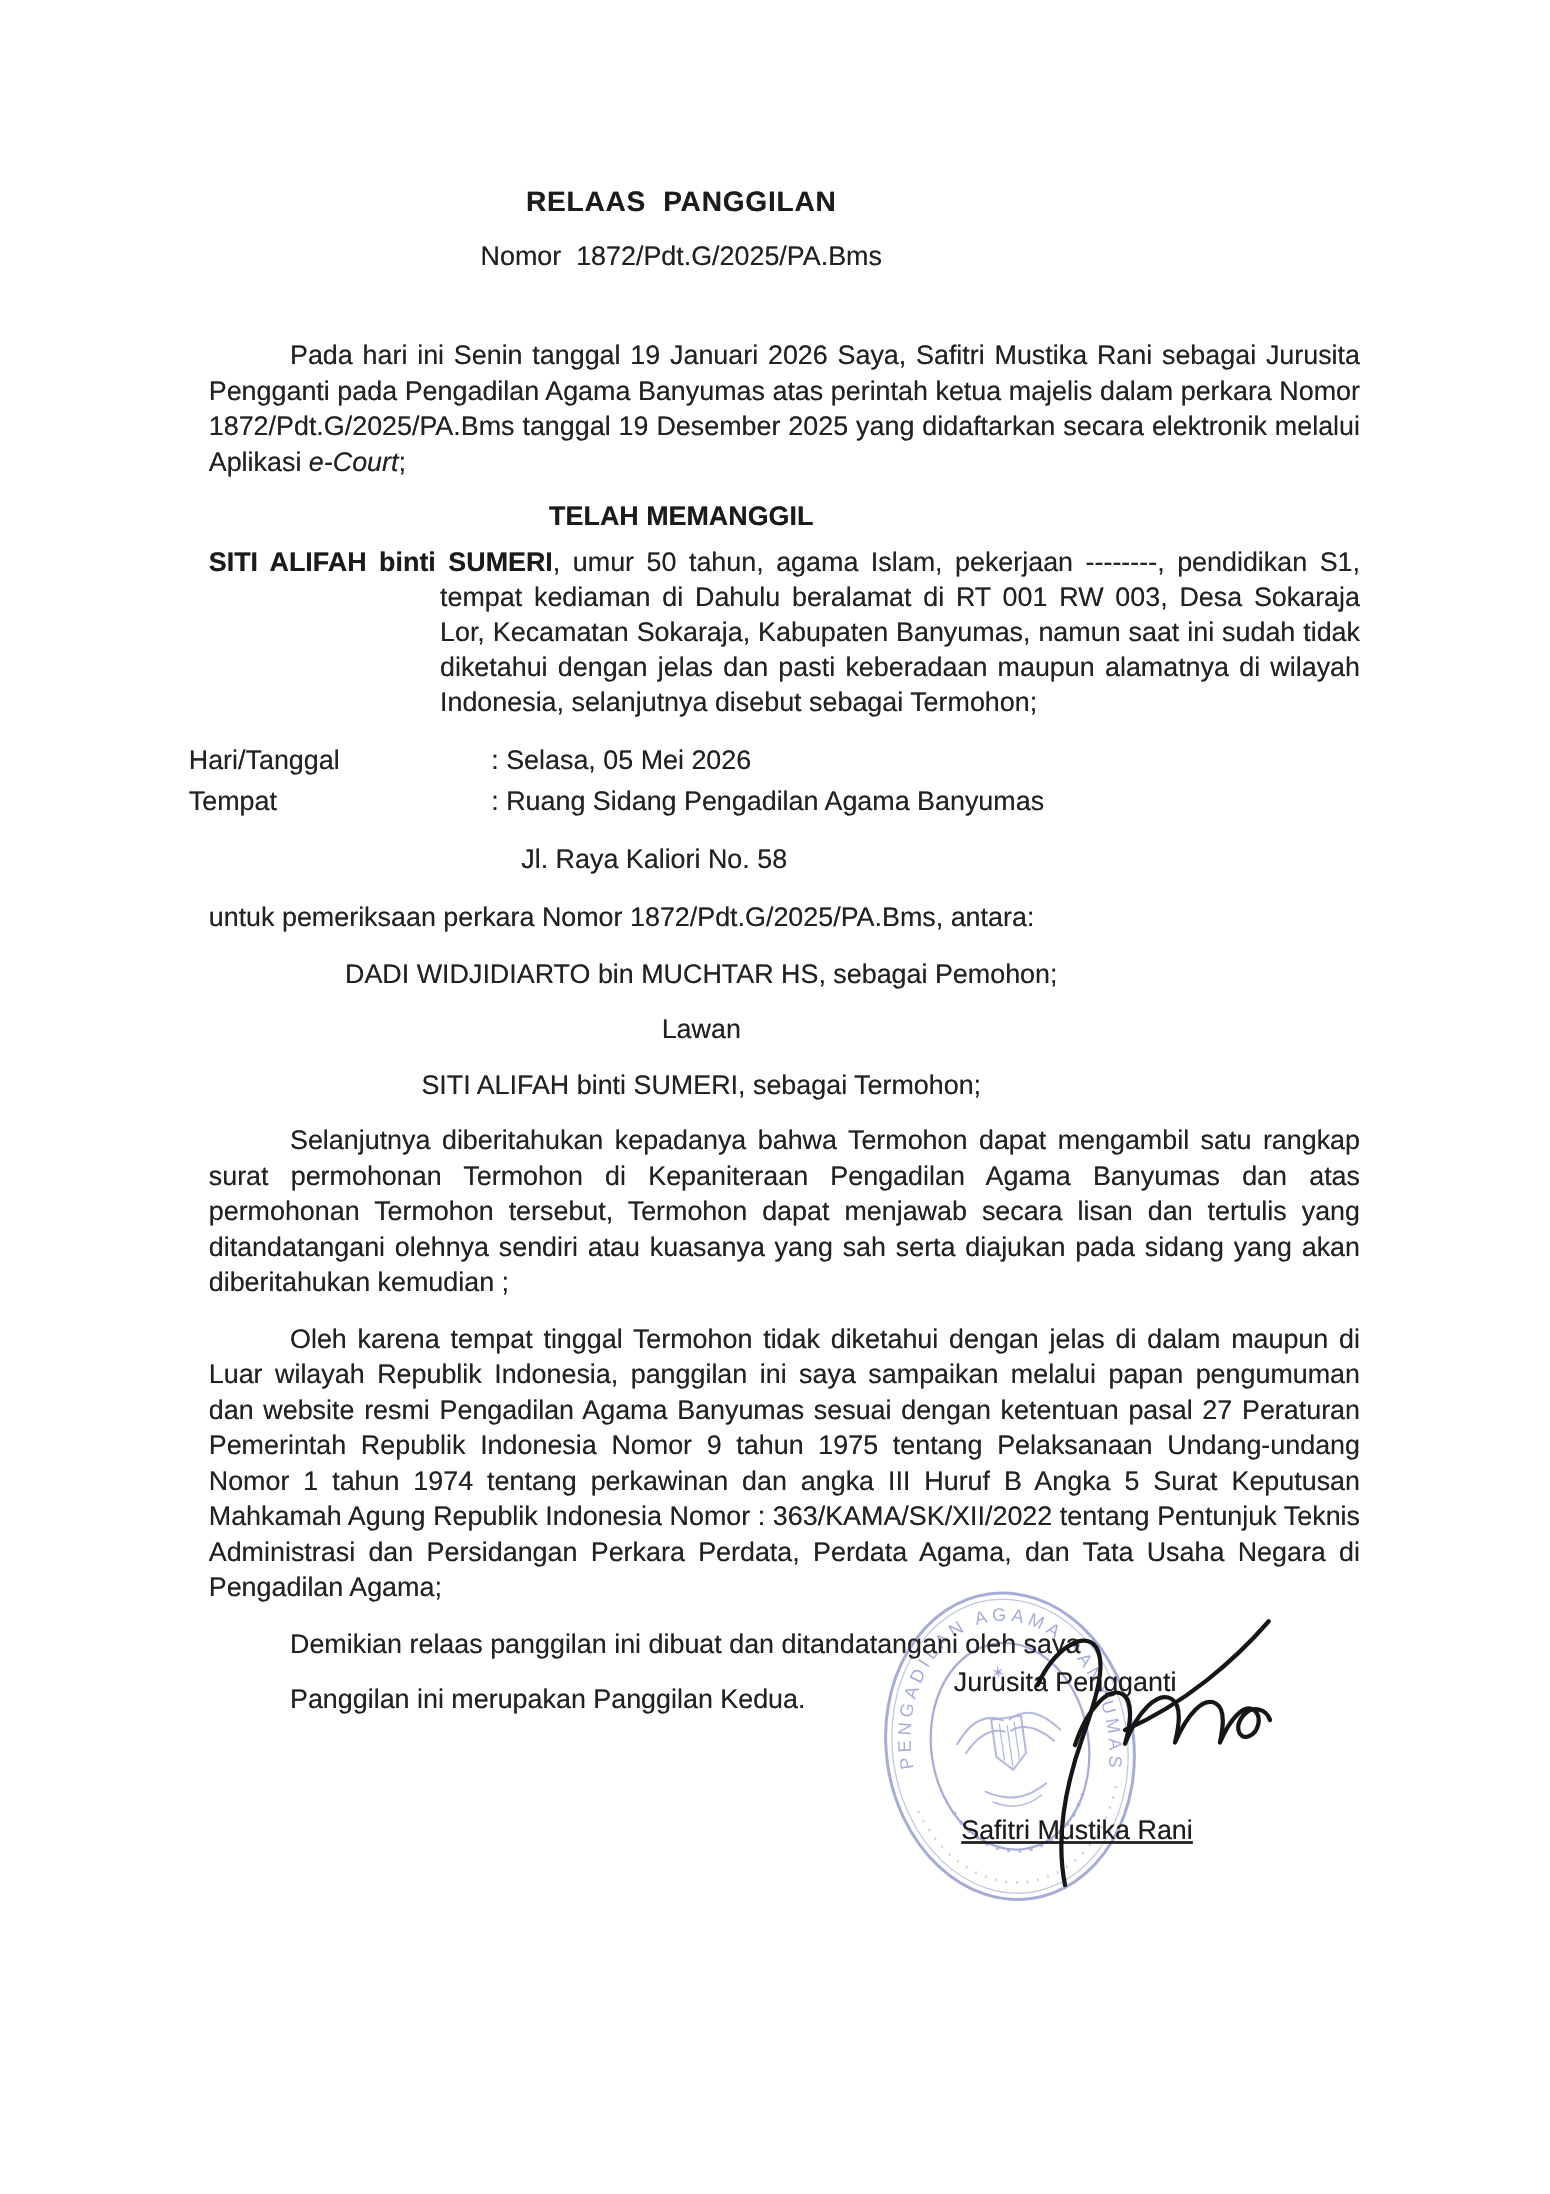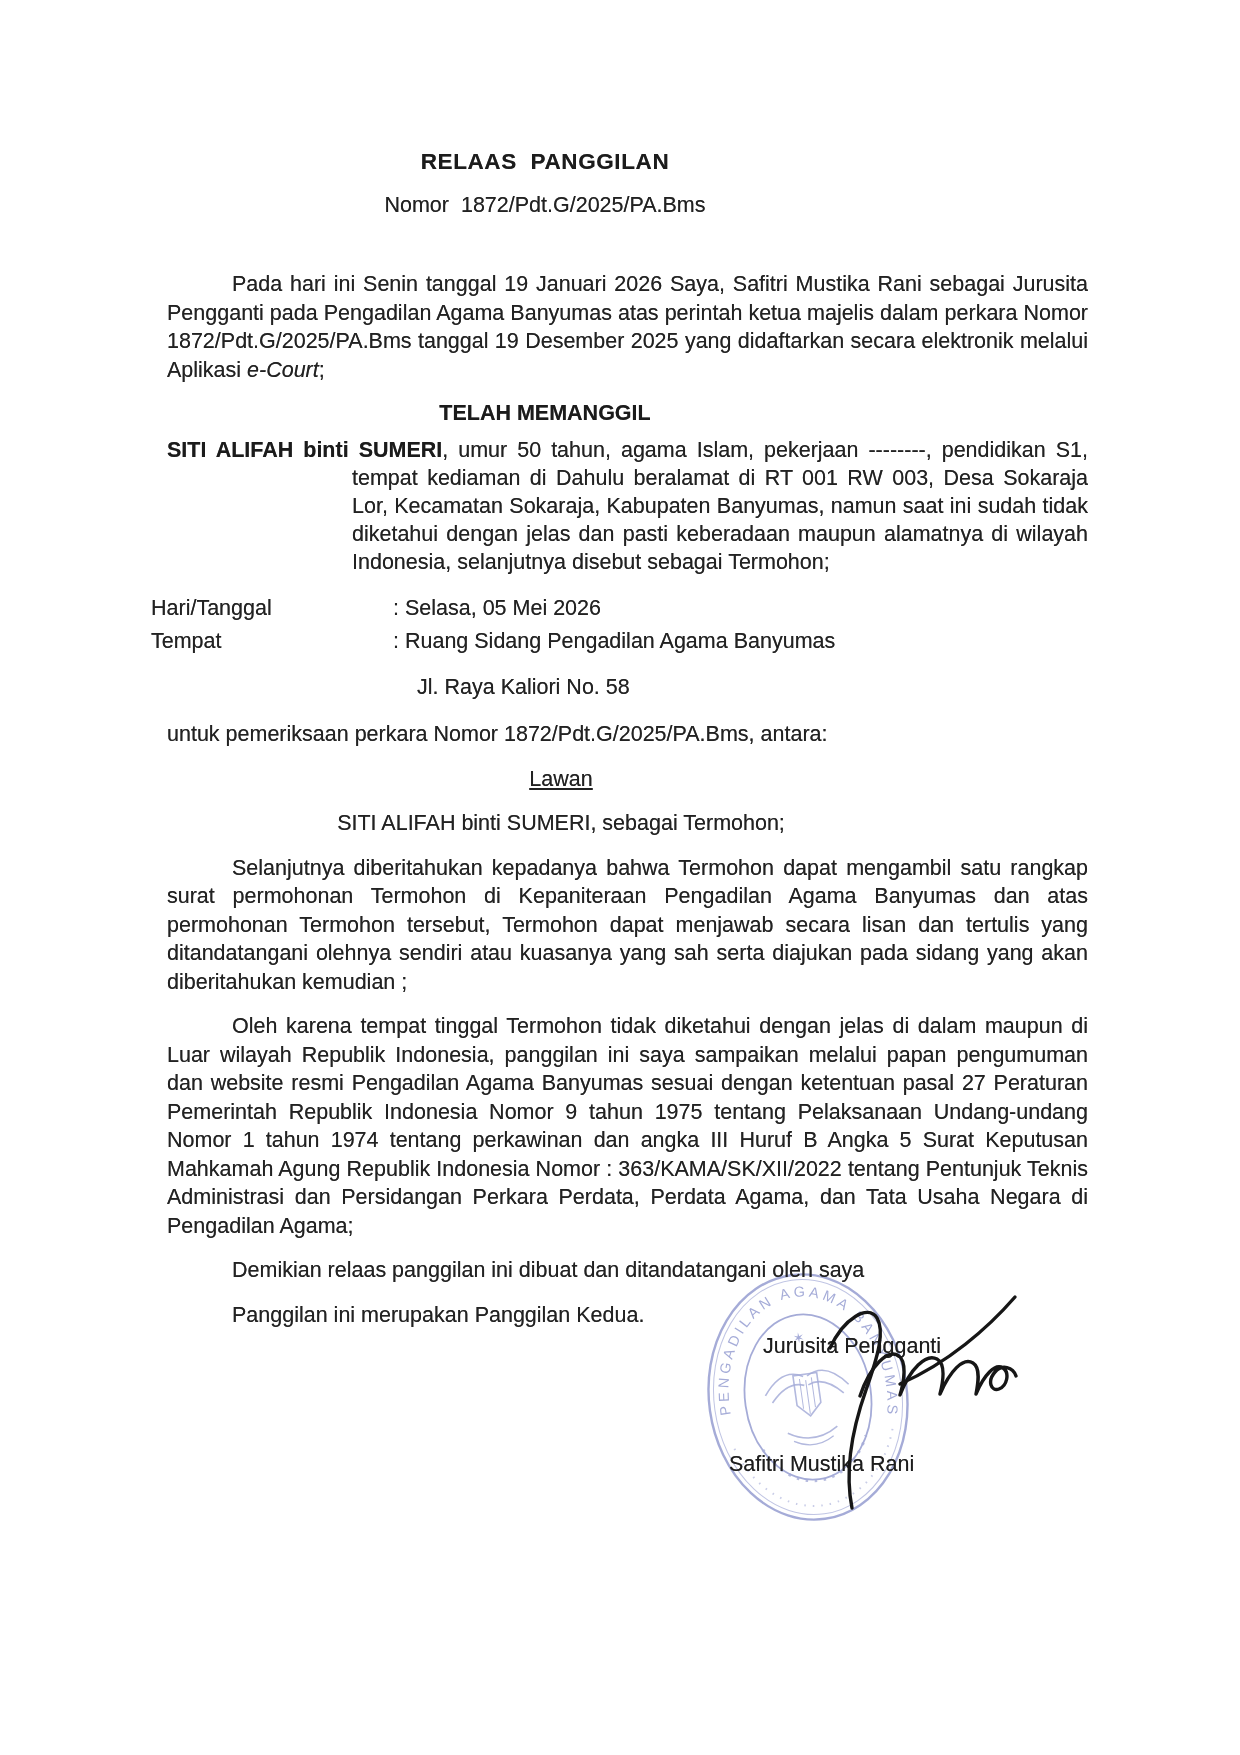--- a/index.html
+++ b/index.html
@@ -46,21 +46,21 @@
     line-height: 26px;
     margin-top: 4px;
     color: #1b1b1b;
   }
   .party { margin-top: 10px; padding-left: 185px; text-indent: -185px; line-height: 28px; }
   .party b { color: #1b1b1b; }
   .schedule { font-size: 21.5px; line-height: 33px; }
   .sched-label { display: inline-block; width: 242px; }
   .addr2 { margin: 13px; padding-left: 253px; font-size: 21.5px; line-height: 33px; }
   .mt-dadi { margin-top: 10px; }
-  .mt-lawan { margin-top: 13px; text-decoration: underline; }
+  .mt-lawan { margin-top: 13px; }
   .mt-siti { margin-top: 12px; }
   .p2 { margin-top: 2px; }
 
   .stamp-svg {
     position: absolute;
     left: 688px;
     top: 1258px;
     z-index: 1;
   }
   .sig-svg {
@@ -73,26 +73,27 @@
     position: absolute;
     left: 763px;
     top: 1334px;
     font-size: 21.5px;
     color: #1d1d1d;
     z-index: 3;
     text-shadow: 0 0 0.5px rgba(35,35,35,0.65);
   }
   .sign-name {
     position: absolute;
-    left: 729px;
+    left: 769px;
     top: 1452px;
     font-size: 21.5px;
     color: #1d1d1d;
     z-index: 3;
     text-shadow: 0 0 0.5px rgba(35,35,35,0.65);
+    text-decoration: underline;
   }
   .artifact {
     position: absolute;
     border-radius: 50%;
     z-index: 1;
   }
   .artifact-1 { left: 1193px; top: 44px; width: 6px; height: 6px; background: #dcdce0; }
   .artifact-2 { left: 1070px; top: 486px; width: 4px; height: 4px; background: #d3d3d3; }
 </style>
 </head>
@@ -115,20 +116,21 @@
 
 
     <div class="schedule">
       <div><span class="sched-label">Hari/Tanggal</span><span>: Selasa, 05 Mei 2026</span></div>
       <div><span class="sched-label">Tempat</span><span>: Ruang Sidang Pengadilan Agama Banyumas</span></div>
     </div>
     <p class="addr2">Jl. Raya Kaliori No. 58</p>
 
     <p class="para">untuk pemeriksaan perkara Nomor  1872/Pdt.G/2025/PA.Bms, antara:</p>
 
+    <div class="center-w para mt-dadi">DADI WIDJIDIARTO bin MUCHTAR HS, sebagai Pemohon;</div>
     <div class="center-w para mt-lawan">Lawan</div>
     <div class="center-w para mt-siti">SITI ALIFAH binti SUMERI, sebagai Termohon;</div>
 
     <p class="para justify ind p2">Selanjutnya diberitahukan kepadanya bahwa Termohon dapat mengambil satu rangkap surat permohonan Termohon di Kepaniteraan Pengadilan Agama Banyumas dan atas permohonan Termohon tersebut, Termohon dapat menjawab secara lisan dan tertulis yang ditandatangani olehnya sendiri atau kuasanya yang sah serta diajukan pada sidang yang akan diberitahukan kemudian ;</p>
 
     <p class="para justify ind">Oleh karena tempat tinggal Termohon tidak diketahui dengan jelas di dalam maupun di Luar wilayah Republik Indonesia, panggilan ini saya sampaikan melalui papan pengumuman dan website resmi Pengadilan Agama Banyumas sesuai dengan ketentuan pasal 27 Peraturan Pemerintah Republik Indonesia Nomor 9 tahun 1975 tentang Pelaksanaan Undang-undang Nomor 1 tahun 1974 tentang perkawinan dan angka III Huruf B Angka 5 Surat Keputusan Mahkamah Agung Republik Indonesia Nomor : 363/KAMA/SK/XII/2022 tentang Pentunjuk Teknis Administrasi dan Persidangan Perkara Perdata, Perdata Agama, dan Tata Usaha Negara di Pengadilan Agama;</p>
 
     <p class="para ind">Demikian relaas panggilan ini dibuat dan ditandatangani oleh saya</p>
     <p class="para ind">Panggilan ini merupakan Panggilan Kedua.</p>
 

